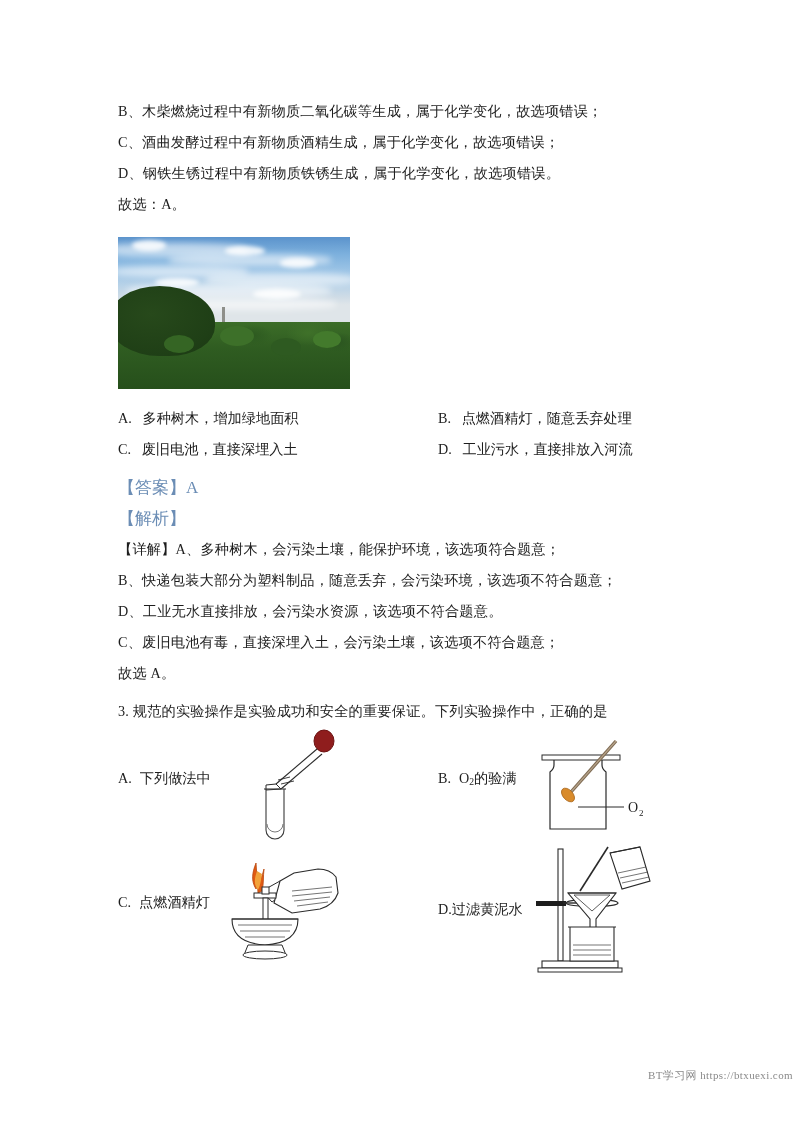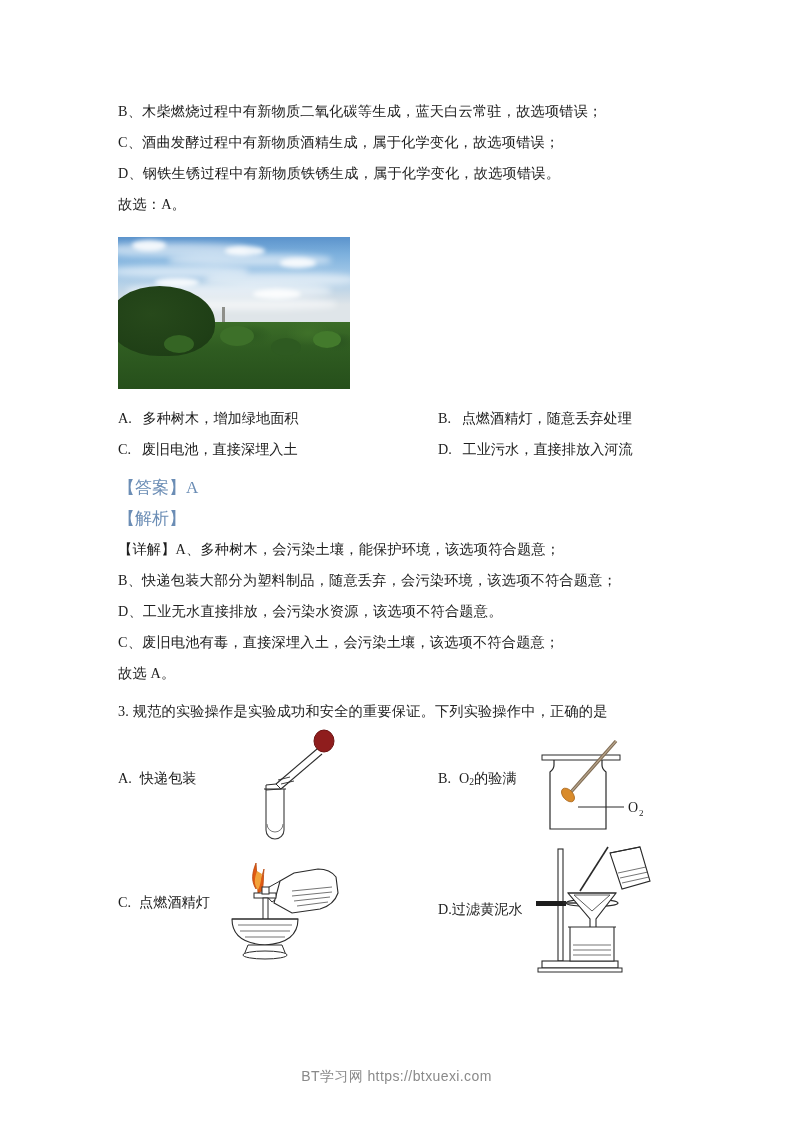--- a/index.html
+++ b/index.html
@@ -151,34 +151,34 @@
   .exp-fig {
     position: relative;
   }
   sub { font-size: 0.68em; vertical-align: -0.25em; }
 
   .footer {
     position: absolute;
     left: 0;
     top: 1068px;
     width: 793px;
-    text-align: center;
-    font-family: Liberation Sans, sans-serif;
-    font-size: 14px;
+    text-align: right;
+    font-family: Liberation Serif, serif;
+    font-size: 11px;
     color: #8a8a8a;
     letter-spacing: 0.4px;
   }
 </style>
 </head>
 <body>
 
 <div class="page">
   <div class="content">
 
-    <p class="para">B、木柴燃烧过程中有新物质二氧化碳等生成，蓝天白云常驻，故选项错误；</p>
+    <p class="para">B、木柴燃烧过程中有新物质二氧化碳等生成，属于化学变化，故选项错误；</p>
     <p class="para">C、酒曲发酵过程中有新物质酒精生成，属于化学变化，故选项错误；</p>
     <p class="para">D、钢铁生锈过程中有新物质铁锈生成，属于化学变化，故选项错误。</p>
     <p class="para">故选：A。</p>
 
     <div class="gap-sm"></div>
 
 
     <div class="photo-wrap">
       <div class="photo">
         <div class="sky"></div>
@@ -267,21 +267,21 @@
     <p class="para">故选 A。</p>
 
     <div class="gap-sm"></div>
 
     <p class="para">3. 规范的实验操作是实验成功和安全的重要保证。下列实验操作中，正确的是</p>
 
     <div class="exp-grid" style="height:118px;">
 
       <div class="exp-cell" style="position:absolute; left:0px; top:42px;">
         <span class="exp-label">A.</span>
-        <span class="exp-label" style="margin-left:8px;">快递包装</span>
+        <span class="exp-label" style="margin-left:8px;">下列做法中</span>
       </div>
       <div class="exp-fig" style="position:absolute; left:100px; top:0px;">
         <svg width="140" height="118" viewBox="0 0 140 118">
 
           <ellipse cx="106" cy="14" rx="10" ry="11" fill="#8f1d1d" stroke="#6d1414" stroke-width="1"></ellipse>
 
           <line x1="99" y1="22" x2="58" y2="57" stroke="#2a2a2a" stroke-width="1.1"></line>
           <line x1="104" y1="27" x2="63" y2="62" stroke="#2a2a2a" stroke-width="1.1"></line>
 
           <polygon points="58,57 63,62 48,63 48,58" fill="#ffffff" stroke="#2a2a2a" stroke-width="1"></polygon>

